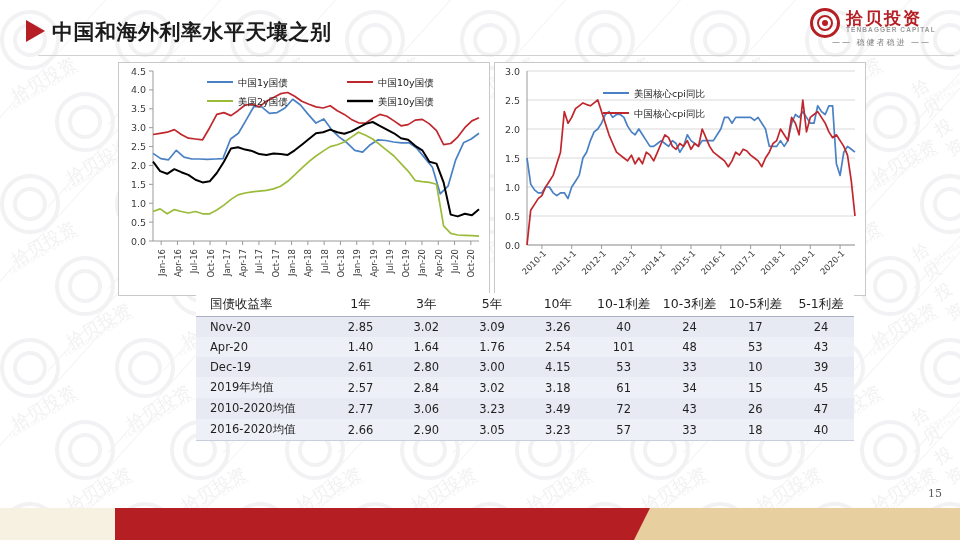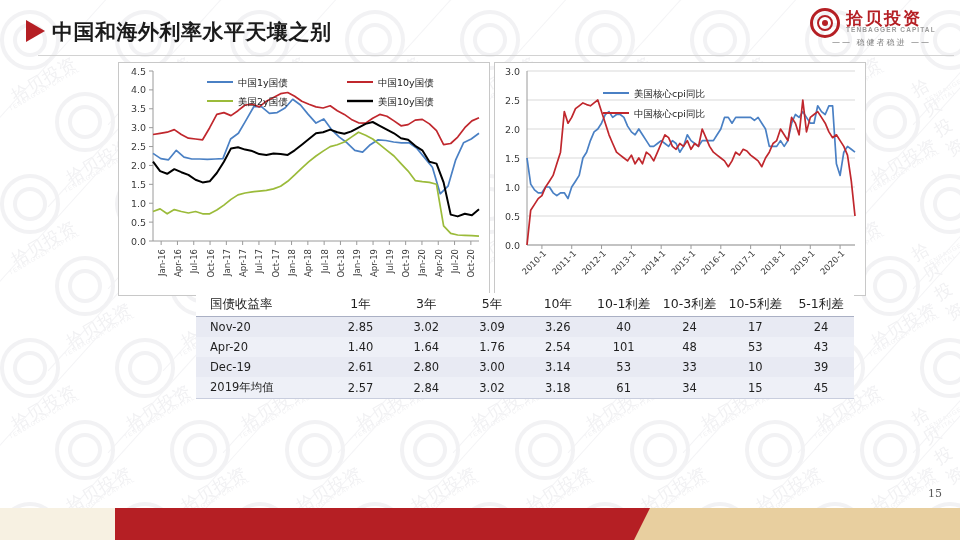--- a/index.html
+++ b/index.html
@@ -483,37 +483,59 @@
           <td class="cw">101</td>
           <td class="cw">48</td>
           <td class="cw">53</td>
           <td class="cw">43</td>
         </tr>
         <tr>
           <td class="rowhead cw0">Dec-19</td>
           <td class="cw">2.61</td>
           <td class="cw">2.80</td>
           <td class="cw">3.00</td>
-          <td class="cw">3.14</td>
+          <td class="cw">4.15</td>
           <td class="cw">53</td>
           <td class="cw">33</td>
           <td class="cw">10</td>
           <td class="cw">39</td>
         </tr>
         <tr>
           <td class="rowhead cw0">2019年均值</td>
           <td class="cw">2.57</td>
           <td class="cw">2.84</td>
           <td class="cw">3.02</td>
           <td class="cw">3.18</td>
           <td class="cw">61</td>
           <td class="cw">34</td>
           <td class="cw">15</td>
           <td class="cw">45</td>
         </tr>
+        <tr>
+          <td class="rowhead cw0">2010-2020均值</td>
+          <td class="cw">2.77</td>
+          <td class="cw">3.06</td>
+          <td class="cw">3.23</td>
+          <td class="cw">3.49</td>
+          <td class="cw">72</td>
+          <td class="cw">43</td>
+          <td class="cw">26</td>
+          <td class="cw">47</td>
+        </tr>
+        <tr>
+          <td class="rowhead cw0">2016-2020均值</td>
+          <td class="cw">2.66</td>
+          <td class="cw">2.90</td>
+          <td class="cw">3.05</td>
+          <td class="cw">3.23</td>
+          <td class="cw">57</td>
+          <td class="cw">33</td>
+          <td class="cw">18</td>
+          <td class="cw">40</td>
+        </tr>
       </tbody>
   </table>
 </div>
 
 <div class="pageno">15</div>
 
 <div class="footer">
   <div class="f-cream"></div>
   <div class="f-red"></div>
   <div class="f-tan"></div>

